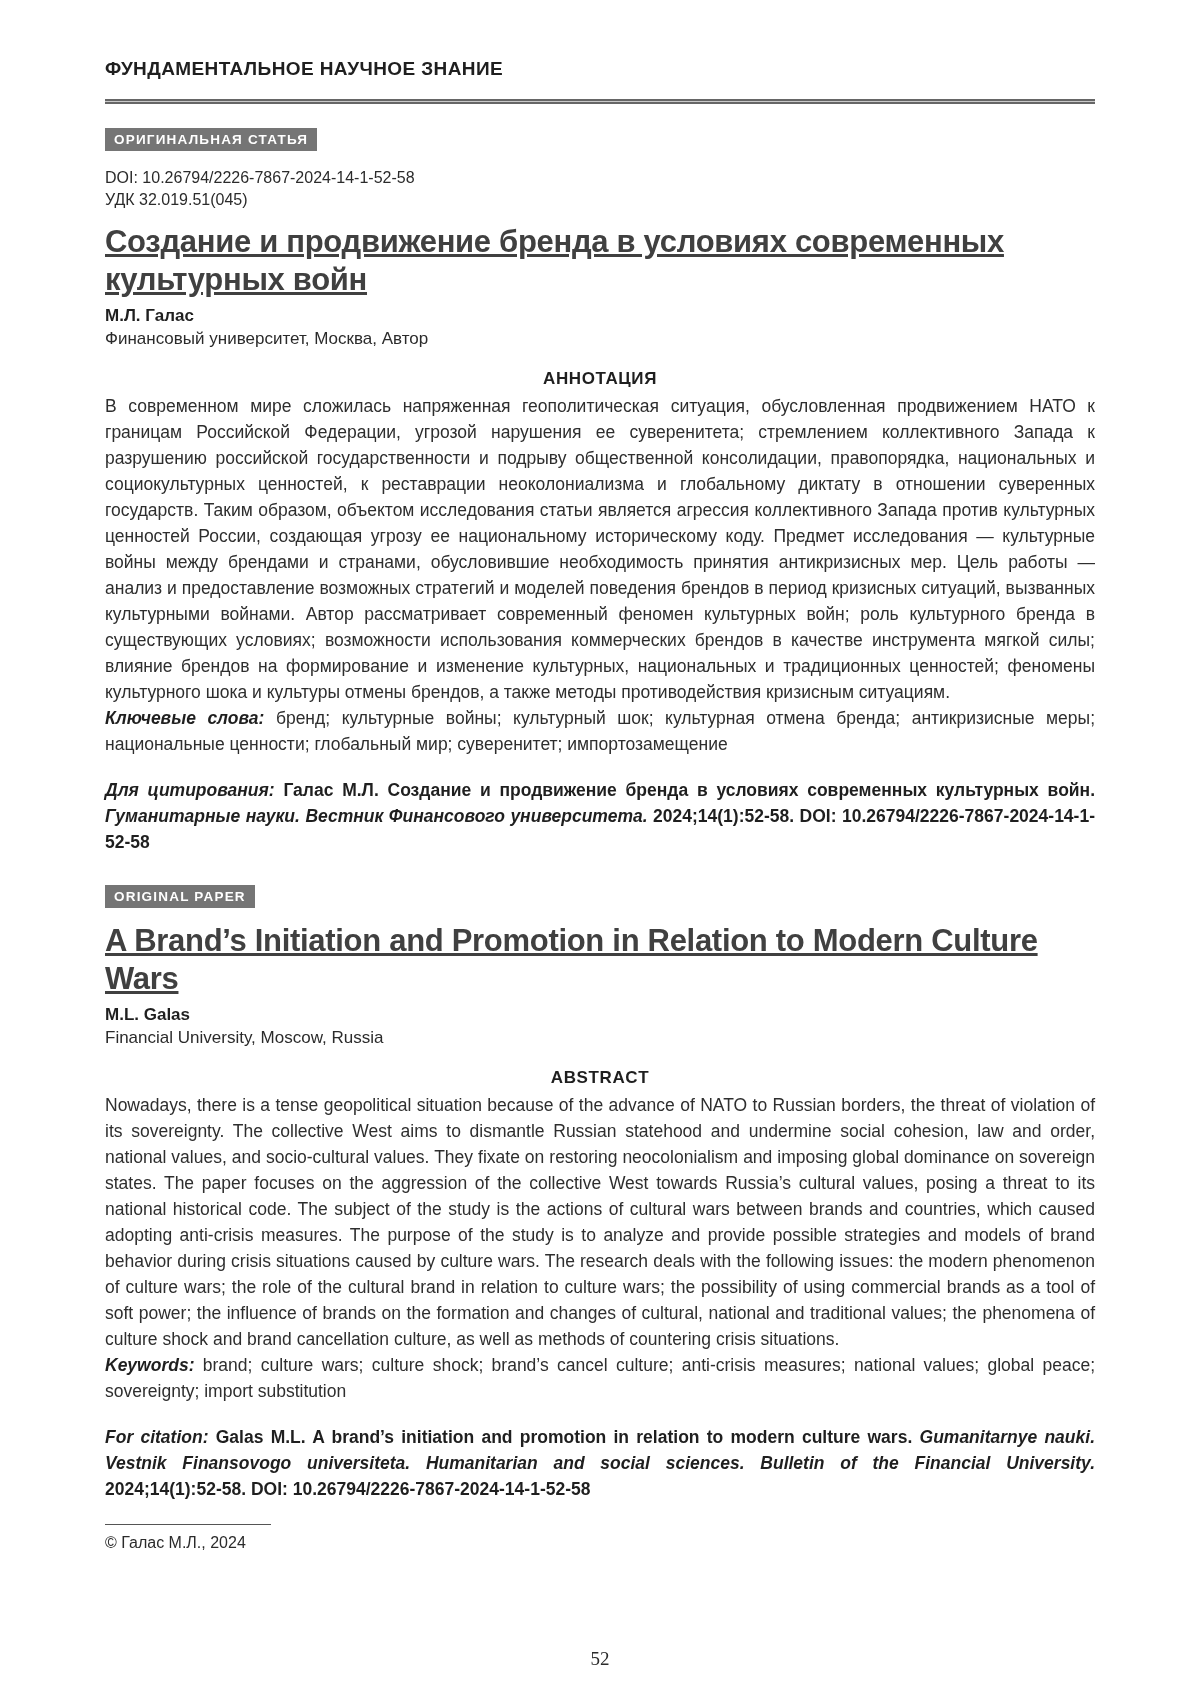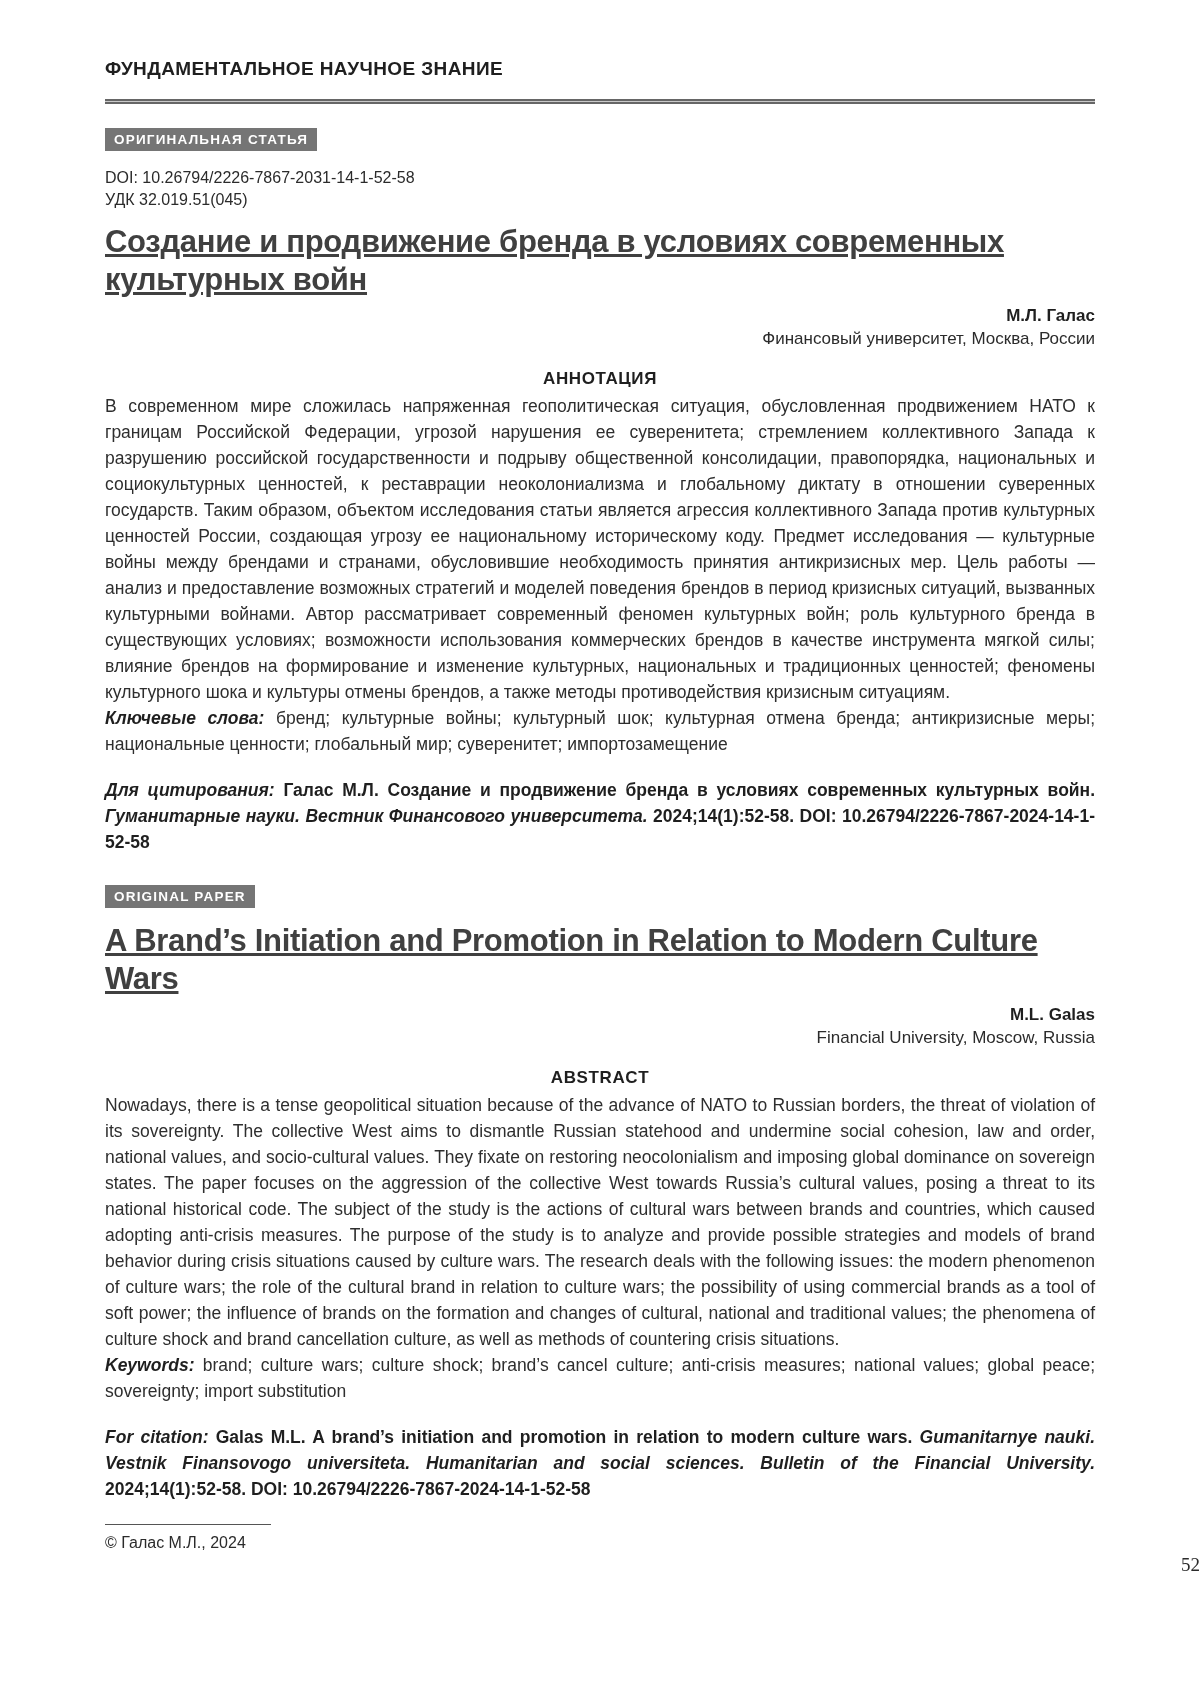--- a/index.html
+++ b/index.html
@@ -19,21 +19,21 @@
     display:inline-block; background:#757575; color:#ffffff;
     font-size:13.5px; font-weight:bold; letter-spacing:1.2px;
     padding:4px 9px 4px 9px; margin-top:24px;text-align:center;
   }
   .badge-en { margin-top:30px; }
   .doi-block { margin-top:16px; font-size:16px; line-height:22px; color:#2b2b2b; }
   .article-title {
     margin-top:12px; font-size:31px; line-height:38px; font-weight:bold;
     letter-spacing:-0.3px; color:#404040;text-decoration:underline;
   }
-  .byline { margin-top:5px; text-align:right; font-size:17px; line-height:23px; }
+  .byline { margin-top:5px; text-align:left; font-size:17px; line-height:23px; }
   .byline .author { font-weight:bold; color:#1f1f1f; }
   .byline .affiliation { color:#2b2b2b; }
   .abs-heading {
     margin-top:19px; text-align:center; font-weight:bold; font-size:17px;
     letter-spacing:0.6px; color:#1f1f1f;
   }
   .body-text {
     margin-top:4px; font-size:17.5px; line-height:26px; text-align:justify;
     color:#2e2e2e;
   }
@@ -41,45 +41,45 @@
   .citation {
     margin-top:20px; font-size:17.5px; line-height:26px; text-align:justify;
     font-weight:bold; color:#1f1f1f;
   }
   .cit-label { font-style:italic; }
   .cit-journal { font-style:italic; }
   .footer { position:absolute; left:105px; top:1524px; }
   .footer-rule { width:166px; height:1px; background:#555555; }
   .copyright { margin-top:9px; font-size:16px; color:#2b2b2b; }
   .page-number {
-    position:absolute; left:0; top:1554px; width:1200px; text-align:right;
+    position:absolute; left:0; top:1648px; width:1200px; text-align:center;
     font-family:"Liberation Serif", serif; font-size:19px; color:#2b2b2b;
   }
 </style>
 </head>
 <body>
 
 <div class="page">
 
   <div class="running-head">ФУНДАМЕНТАЛЬНОЕ НАУЧНОЕ ЗНАНИЕ</div>
   <div class="head-rule"></div>
 
   <div>
     <div class="badge">ОРИГИНАЛЬНАЯ СТАТЬЯ</div>
 
     <div class="doi-block">
-      <div>DOI: 10.26794/2226-7867-2031-14-1-52-58</div>
+      <div>DOI: 10.26794/2226-7867-2024-14-1-52-58</div>
       <div>УДК 32.019.51(045)</div>
     </div>
 
     <h1 class="article-title" style="margin:12px 0 0 0;">Создание и продвижение бренда в условиях современных культурных войн</h1>
 
     <div class="byline">
       <div class="author">М.Л. Галас</div>
-      <div class="affiliation">Финансовый университет, Москва, России</div>
+      <div class="affiliation">Финансовый университет, Москва, Автор</div>
     </div>
 
     <div class="abs-heading">АННОТАЦИЯ</div>
 
     <div class="body-text">
       <span>В современном мире сложилась напряженная геополитическая ситуация, обусловленная продвижением НАТО к границам Российской Федерации, угрозой нарушения ее суверенитета; стремлением коллективного Запада к разрушению российской государственности и подрыву общественной консолидации, правопорядка, национальных и социокультурных ценностей, к реставрации неоколониализма и глобальному диктату в отношении суверенных государств. Таким образом, объектом исследования статьи является агрессия коллективного Запада против культурных ценностей России, создающая угрозу ее национальному историческому коду. Предмет исследования — культурные войны между брендами и странами, обусловившие необходимость принятия антикризисных мер. Цель работы — анализ и предоставление возможных стратегий и моделей поведения брендов в период кризисных ситуаций, вызванных культурными войнами. Автор рассматривает современный феномен культурных войн; роль культурного бренда в существующих условиях; возможности использования коммерческих брендов в качестве инструмента мягкой силы; влияние брендов на формирование и изменение культурных, национальных и традиционных ценностей; феномены культурного шока и культуры отмены брендов, а также методы противодействия кризисным ситуациям.</span>
     </div>
 
     <div class="body-text" style="margin-top:0;">
       <span class="kw-label">Ключевые слова:</span><span> бренд; культурные войны; культурный шок; культурная отмена бренда; антикризисные меры; национальные ценности; глобальный мир; суверенитет; импортозамещение</span>

